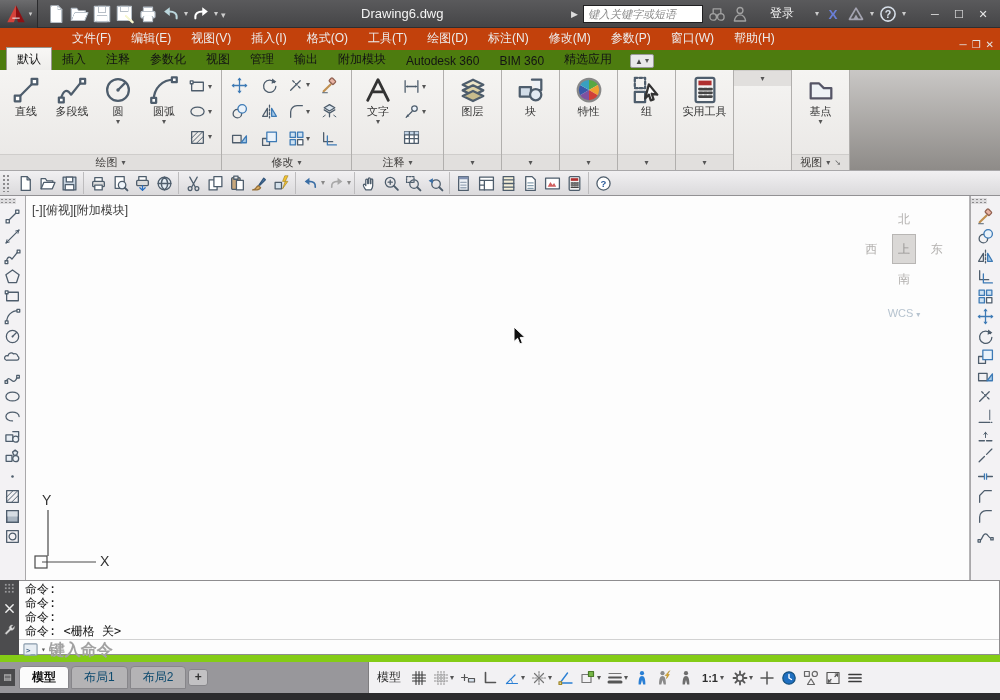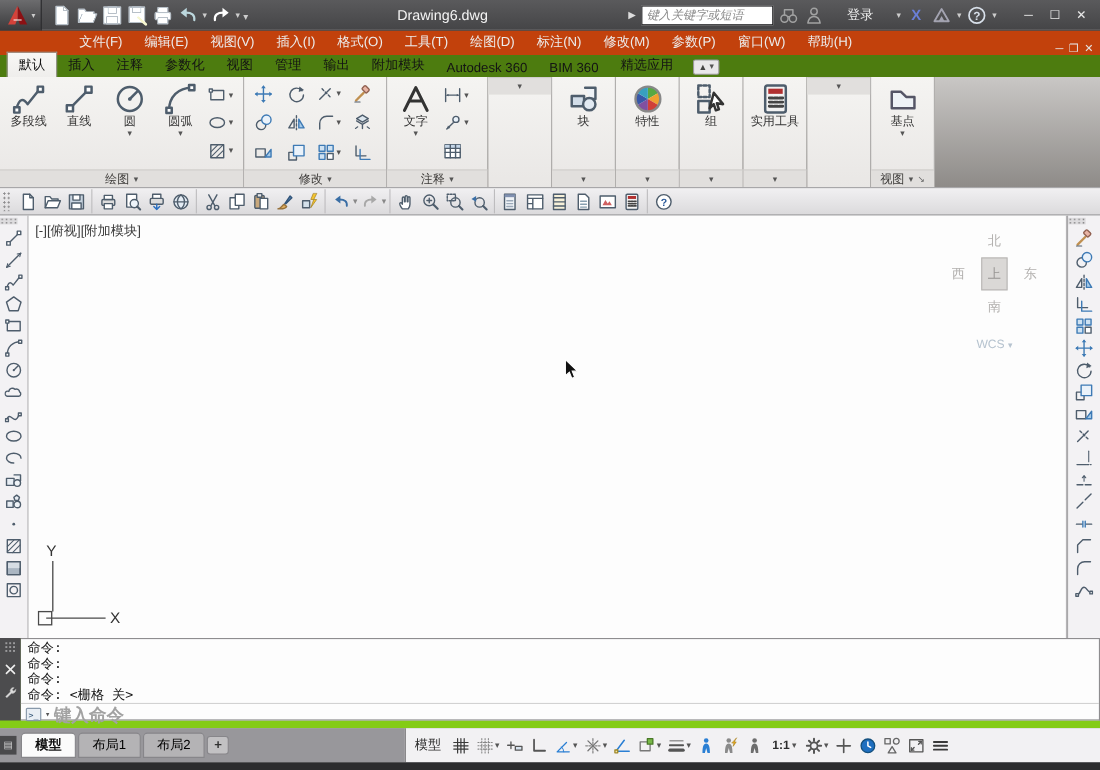--- a/index.html
+++ b/index.html
@@ -89,21 +89,21 @@
   .prompt-ic { width:15px; height:15px; }
   .cmd-input { flex:1; border:none; outline:none; background:transparent; font-size:16px; color:#333; font-family:inherit;font-weight:bold; }
   .cmd-input::placeholder { color:#a2a2a2; opacity:1; }
   .search-input::placeholder { color:#8a8a8a; opacity:1; }
 
   
   .bottombar { top:662px; height:38px; display:flex; flex-direction:column; }
   .bottom-row { height:31px; display:flex; align-items:center; background:#98979b; }
   .corner-btn { width:15px; height:17px; background:#4a4a4c; color:#cfcfcf; font-size:9px; text-align:center; line-height:17px; margin-right:4px; }
   .ltabs { display:flex; align-items:center; gap:2px; }
-  .ltab { padding:2px 12px; font-size:12px; color:#000000; background:#b4b3b5; border:1px solid #87868a; border-radius:4px 4px 0 0; }
+  .ltab { padding:2px 12px; font-size:12px; color:#0c4a6e; background:#b4b3b5; border:1px solid #87868a; border-radius:4px 4px 0 0; }
   .ltab.active { background:#fbfbfb; color:#101010; font-weight:bold; }
   .ltab-add { width:20px; height:17px; background:#c2c1c3; border:1px solid #87868a; border-radius:3px; text-align:center; font-weight:bold; color:#333; line-height:15px; }
   .status-zone { margin-left:auto; width:632px; height:100%; display:flex; align-items:center; gap:2px; background:#f2f1f3; border-left:1px solid #7e7d7f; padding:0 8px; }
   .st-model { font-size:12px; color:#2e2e2e; margin-right:6px; }
   .st-btn { height:22px; display:flex; align-items:center; justify-content:center; gap:1px; padding:0 2px; }
   .st-ic { width:16px; height:16px; }
   .st-scale { display:flex; align-items:center; gap:2px; font-size:11px; font-weight:bold; color:#2e2e2e; padding:0 4px; }
   .bottom-edge { height:7px; background:#2c2c2e; }
 </style>
 </head>
@@ -279,39 +279,39 @@
 </div>
 
 <div class="abs ribbon-body">
   <div class="rpanel" style="width:222px">
     <div class="rpanel-content">
       <div style="display:flex" id="draw-bigs">
           <div class="big-btn">
             <span class="big-ic">
               <svg class="svg-ic" viewBox="0 0 16 16">
                 <g fill="none" stroke="#4e5d6c" stroke-width="1.2" stroke-linecap="round" stroke-linejoin="round">
+                  <path d="M3.5 12.5l9-9"></path>
+                  <rect x="2" y="11" width="3" height="3" fill="#fff"></rect>
+                  <rect x="11" y="2" width="3" height="3" fill="#fff"></rect>
+                </g>
+              </svg>
+            </span>
+            <span class="big-label">直线</span>
+          </div>
+          <div class="big-btn">
+            <span class="big-ic">
+              <svg class="svg-ic" viewBox="0 0 16 16">
+                <g fill="none" stroke="#4e5d6c" stroke-width="1.2" stroke-linecap="round" stroke-linejoin="round">
                   <path d="M2 13c1.5-5.5 3.5-5.5 5.5-2.5L13.5 3"></path>
                   <rect x="1" y="12" width="2.6" height="2.6" fill="#fff"></rect>
                   <rect x="12.4" y="2" width="2.6" height="2.6" fill="#fff"></rect>
                 </g>
               </svg>
             </span>
             <span class="big-label">多段线</span>
-          </div>
-          <div class="big-btn">
-            <span class="big-ic">
-              <svg class="svg-ic" viewBox="0 0 16 16">
-                <g fill="none" stroke="#4e5d6c" stroke-width="1.2" stroke-linecap="round" stroke-linejoin="round">
-                  <path d="M3.5 12.5l9-9"></path>
-                  <rect x="2" y="11" width="3" height="3" fill="#fff"></rect>
-                  <rect x="11" y="2" width="3" height="3" fill="#fff"></rect>
-                </g>
-              </svg>
-            </span>
-            <span class="big-label">直线</span>
           </div>
           <div class="big-btn">
             <span class="big-ic">
               <svg class="svg-ic" viewBox="0 0 16 16">
                 <g fill="none" stroke="#4e5d6c" stroke-width="1.2" stroke-linecap="round" stroke-linejoin="round">
                   <circle cx="8" cy="8" r="5.8"></circle>
                   <path d="M8 8l3.8-3.8"></path>
                   <circle cx="8" cy="8" r=".9" fill="#4e5d6c" stroke="none"></circle>
                 </g>
               </svg>
@@ -565,20 +565,34 @@
             </span>
           </div>
         </div>
     </div>
     <div class="rpanel-footer">
         <span>注释</span>
         <span class="caret">▾</span>
       </div>
   </div>
   <div id="big-panels-host" style="display:contents"><div class="rpanel" style="width:58px">
+        <div class="rpanel-content" style="justify-content:center">
+          <div class="big-btn" style="width:52px">
+            <span class="big-ic">
+              <svg class="svg-ic" viewBox="0 0 16 16">
+                <g fill="none" stroke="#4e5d6c" stroke-width="1.2" stroke-linecap="round" stroke-linejoin="round">
+                  <path d="M2.5 5.2L8 2.5l5.5 2.7L8 7.9z" fill="#eee6c8"></path>
+                  <path d="M2.5 8.2L8 5.5l5.5 2.7L8 10.9z" fill="#ddd2a8"></path>
+                  <path d="M2.5 11.2L8 8.5l5.5 2.7L8 13.9z" fill="#c8bc8c"></path>
+                </g>
+              </svg>
+            </span>
+            <span class="big-label">图层</span>
+          </div>
+        </div>
         <div class="rpanel-footer">
           <span class="caret">▾</span>
         </div>
       </div><div class="rpanel" style="width:58px">
         <div class="rpanel-content" style="justify-content:center">
           <div class="big-btn" style="width:52px">
             <span class="big-ic">
               <svg class="svg-ic" viewBox="0 0 16 16">
                 <g fill="none" stroke="#4e5d6c" stroke-width="1.2" stroke-linecap="round" stroke-linejoin="round">
                   <path d="M8.5 2.5h5v5.5H11" fill="#eef2f6"></path>

